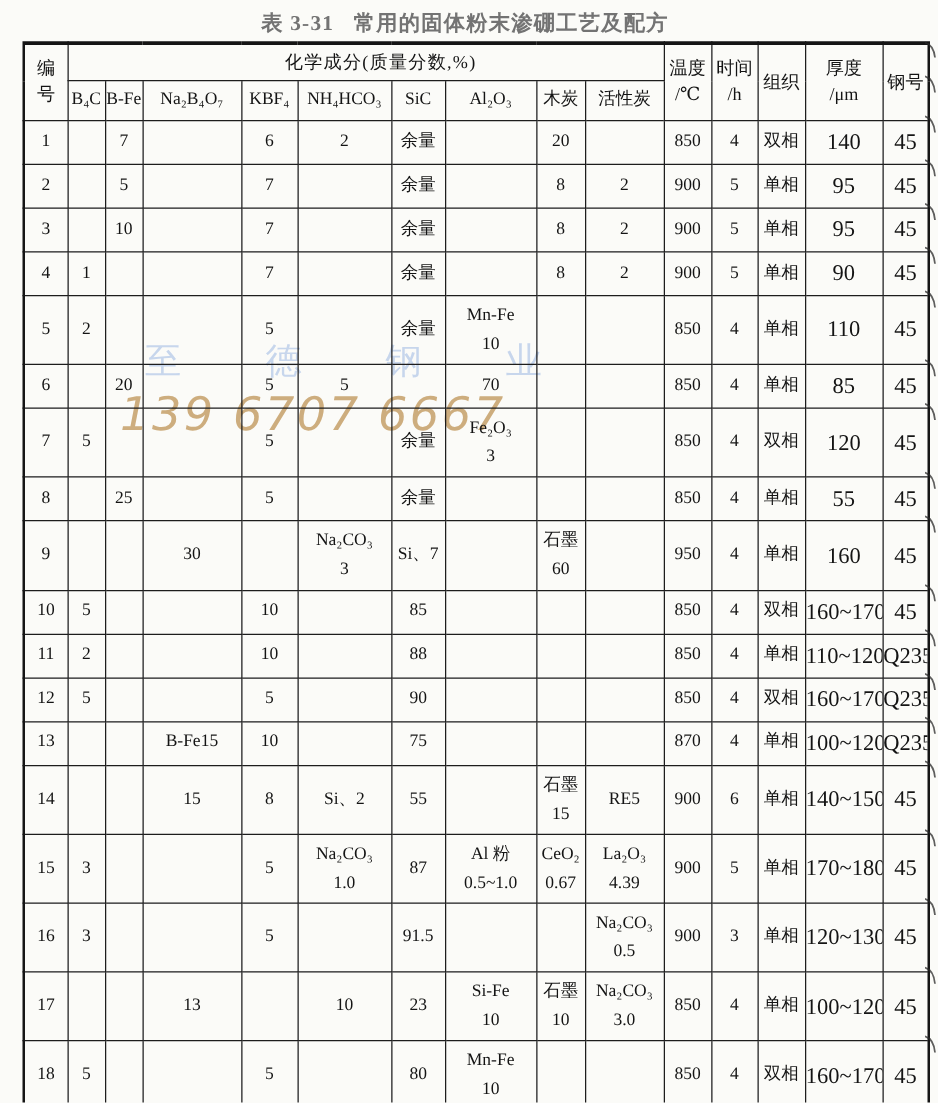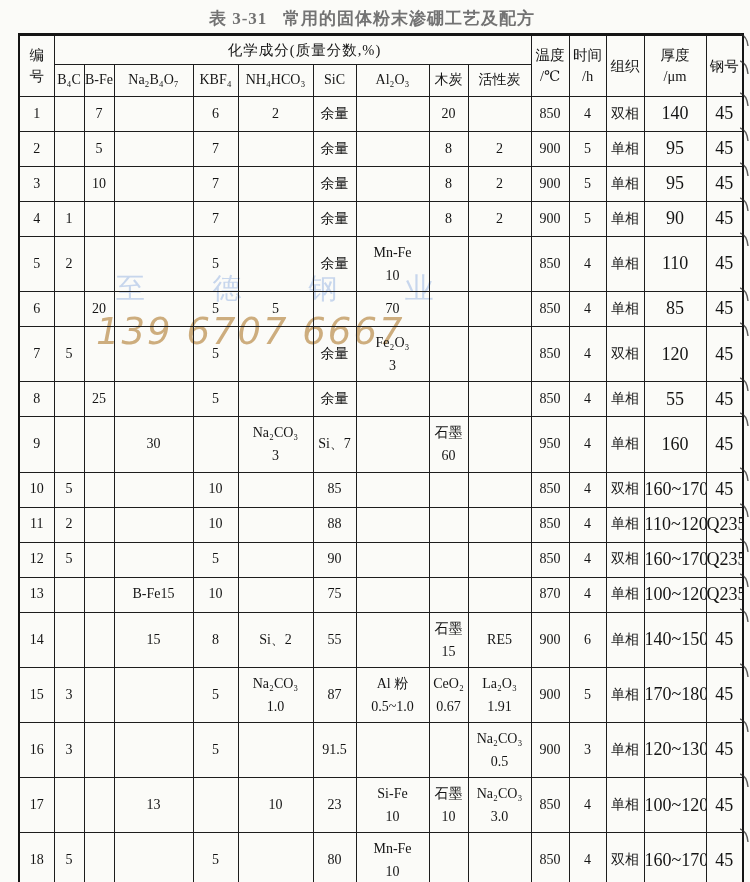--- a/index.html
+++ b/index.html
@@ -336,21 +336,21 @@
           <td></td>
           <td>5</td>
           <td class="multi">Na₂CO₃
 1.0</td>
           <td>87</td>
           <td class="multi">Al 粉
 0.5~1.0</td>
           <td class="multi">CeO₂
 0.67</td>
           <td class="multi">La₂O₃
-1.91</td>
+4.39</td>
           <td>900</td>
           <td>5</td>
           <td>单相</td>
           <td>170~180</td>
           <td>45</td>
         </tr>
         <tr>
           <td>16</td>
           <td>3</td>
           <td></td>

